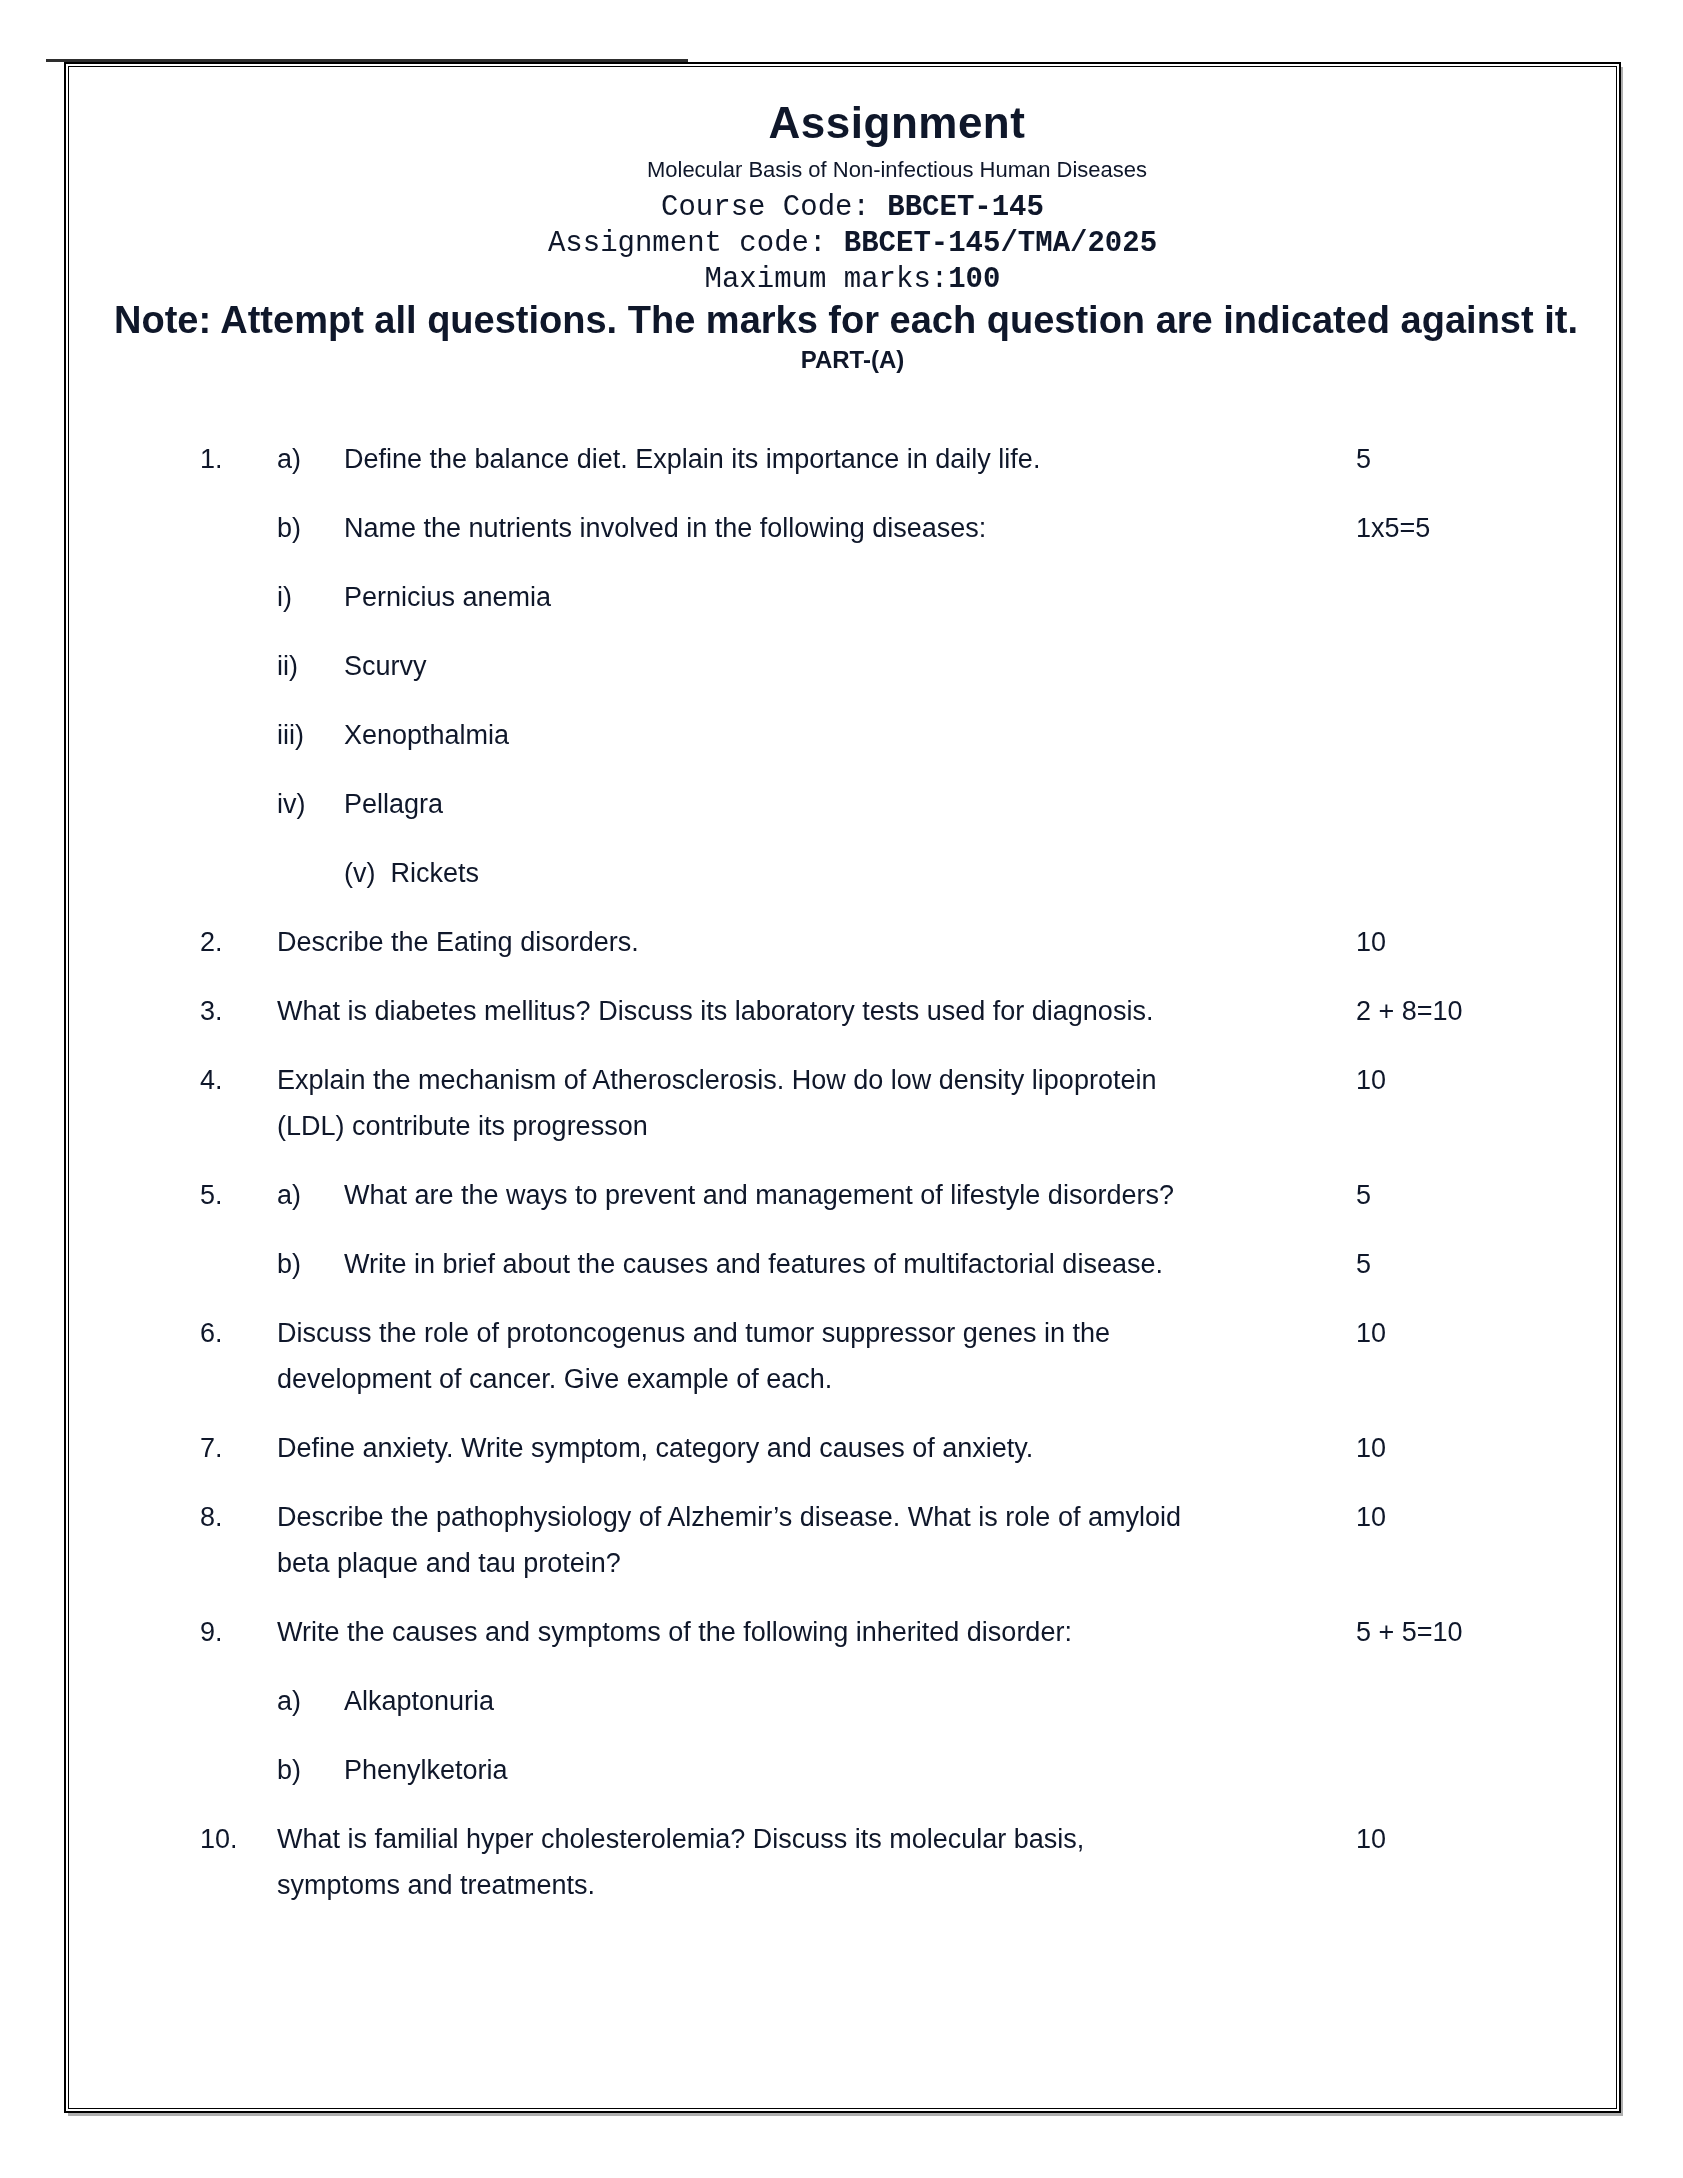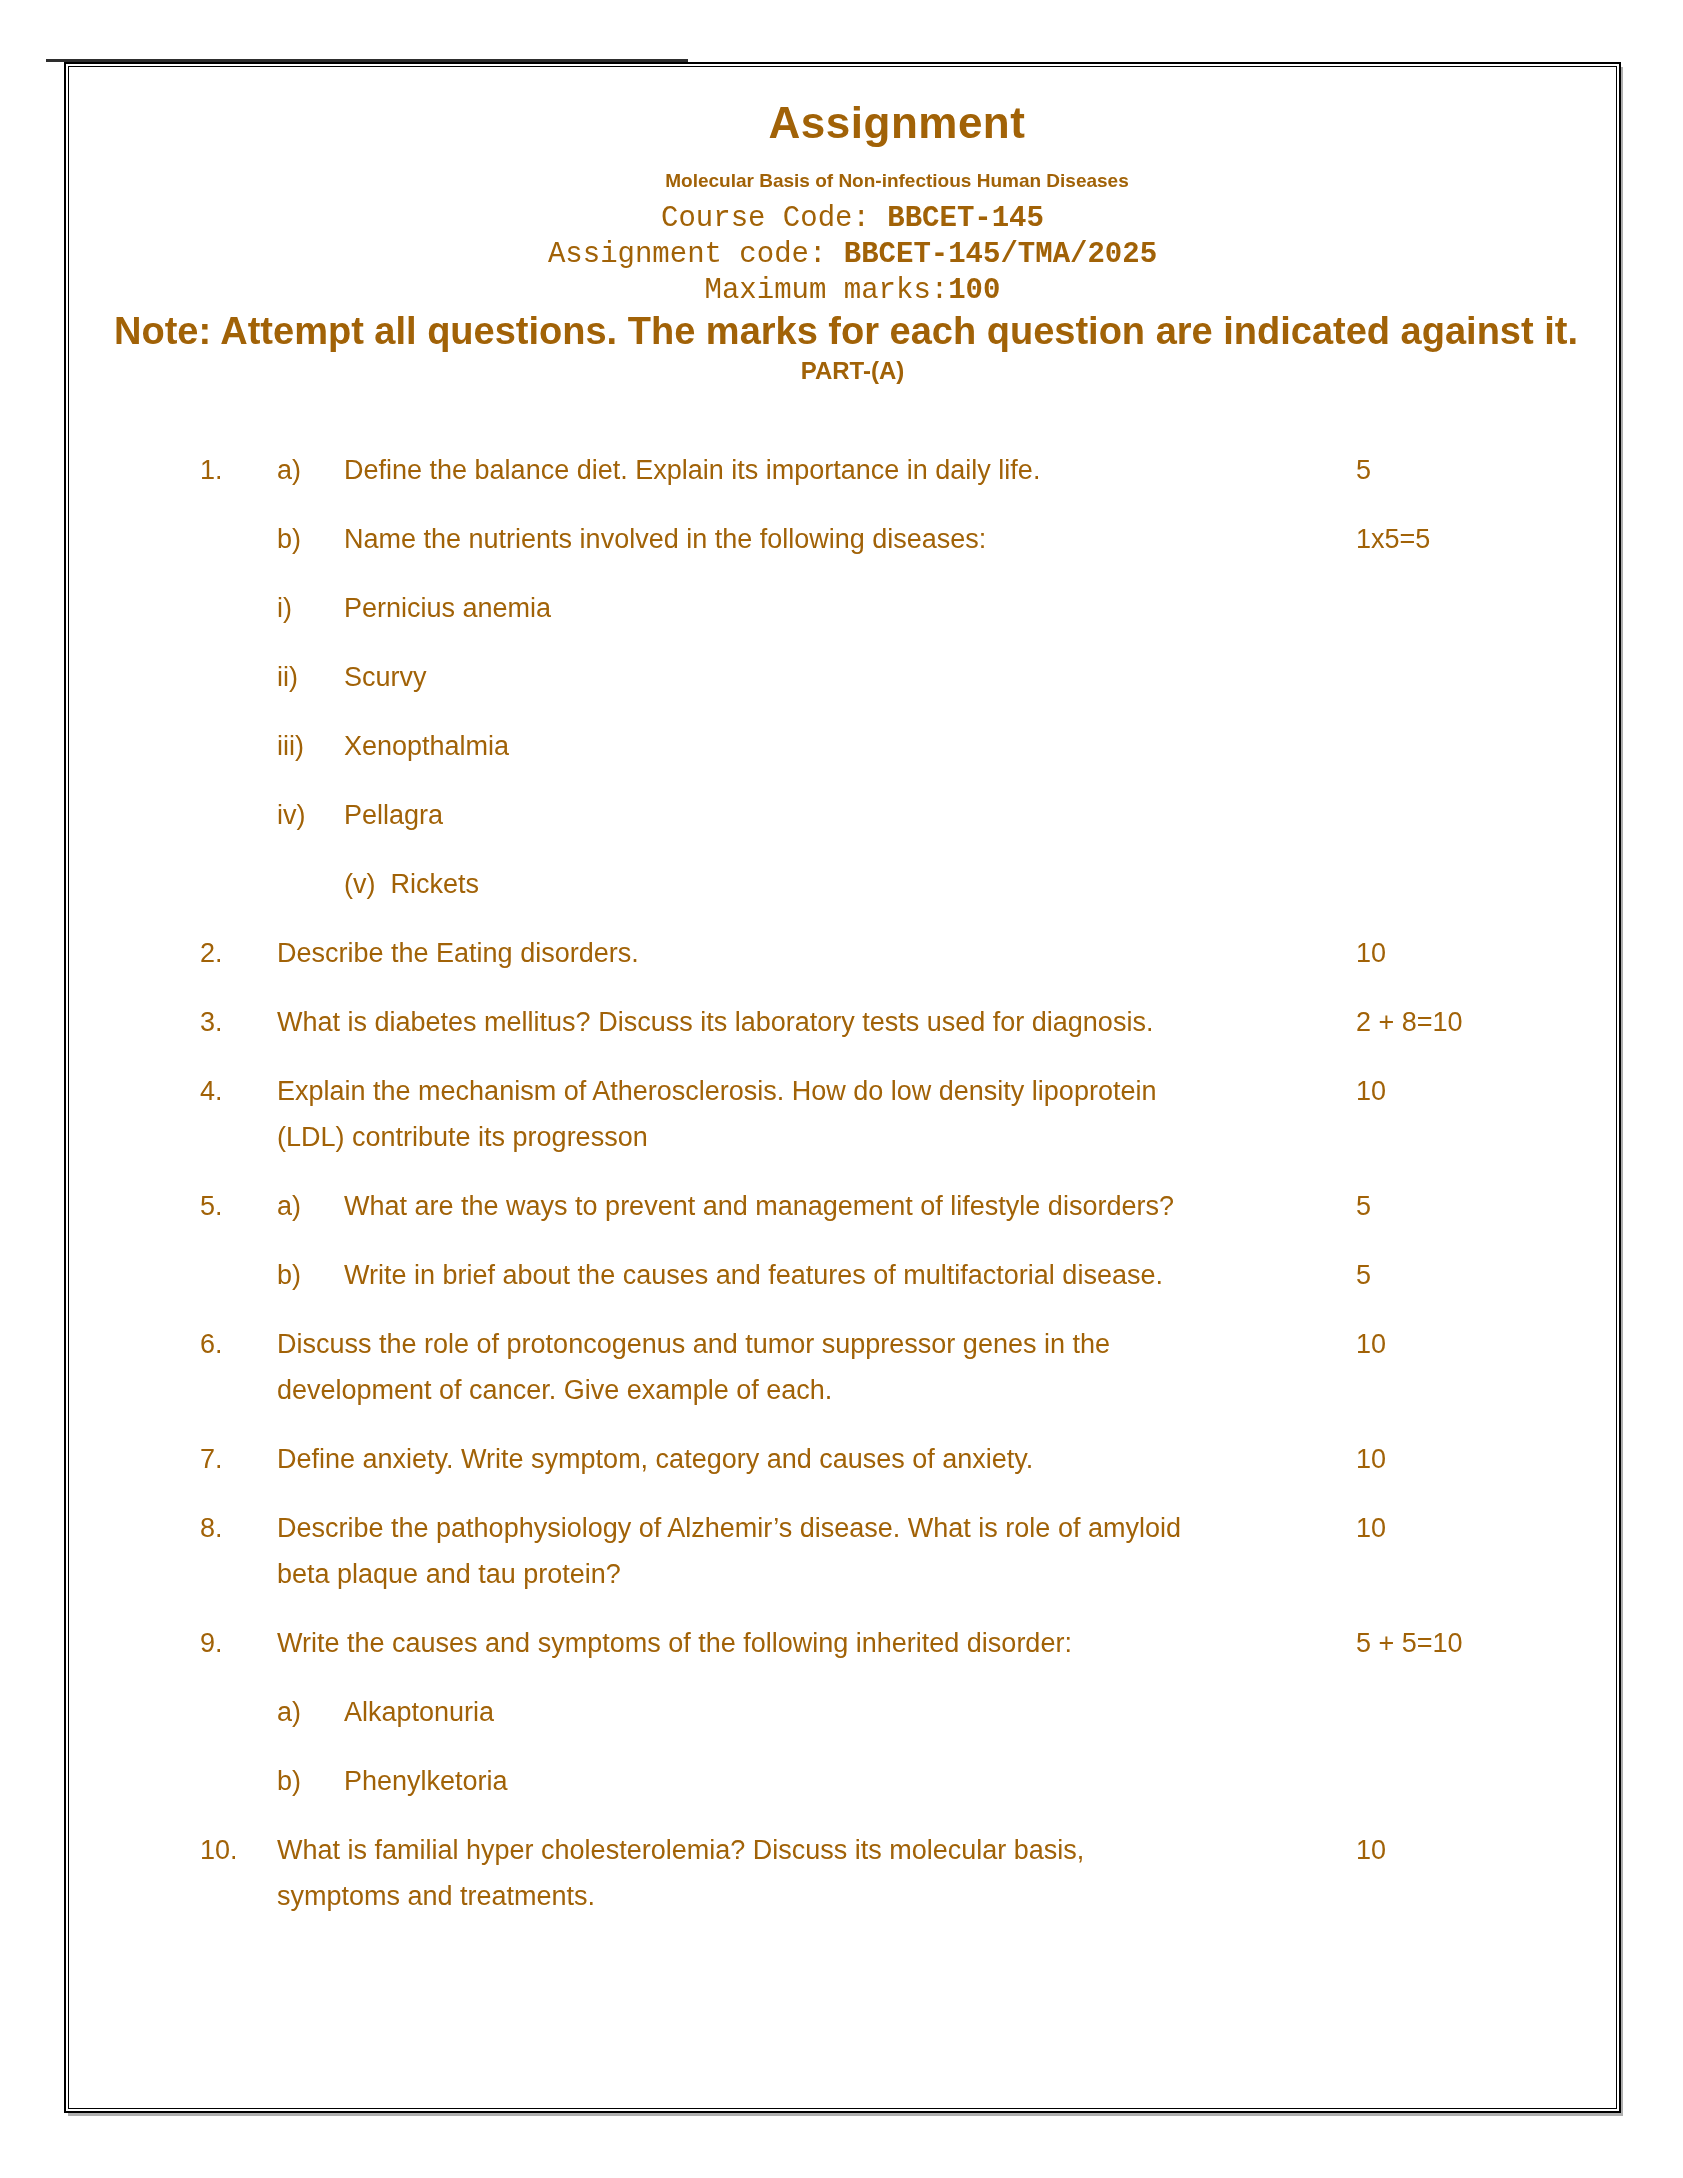--- a/index.html
+++ b/index.html
@@ -1,21 +1,21 @@
 <!DOCTYPE html>
 <html><head>
 <meta charset="utf-8">
 <style>
   html,body { margin:0; padding:0; background:#ffffff; }
   .page {
     position:relative;
     width:1683px; height:2178px;
     background:#ffffff;
     font-family:"Liberation Sans", sans-serif;
-    color:#a16207;
+    color:#0f172a;
     overflow:hidden;
   }
   
   .frame {
     position:absolute; left:64px; top:62px;
     width:1553px; height:2047px;
     border:2px solid #000;
     box-shadow:3px 4px 0 -1px rgba(110,110,110,0.55);
   }
   .frame-inner {
@@ -31,21 +31,21 @@
     width:1553px; height:2043px;
     padding:34px 26px 0 50px;
     box-sizing:border-box;
   }
   .title-block { text-align:center; padding-left:89px; }
   .title {
     font-size:44px; font-weight:bold; line-height:50px;
     letter-spacing:0.5px;
   }
   .subtitle {
-    font-size:19px; font-weight:bold; line-height:40px; margin-top:13px;
+    font-size:22px; font-weight:normal; line-height:40px; margin-top:2px;
   }
   .codes { text-align:center; font-size:29px; line-height:36px;font-family:Liberation Mono, monospace; }
   .codes .b { font-weight:bold; }
   .note {
     font-size:38px; font-weight:bold; line-height:40px; margin-top:2px;
     white-space:pre;
   }
   .part {
     font-size:24px; font-weight:bold; line-height:40px; text-align:center;
   }

